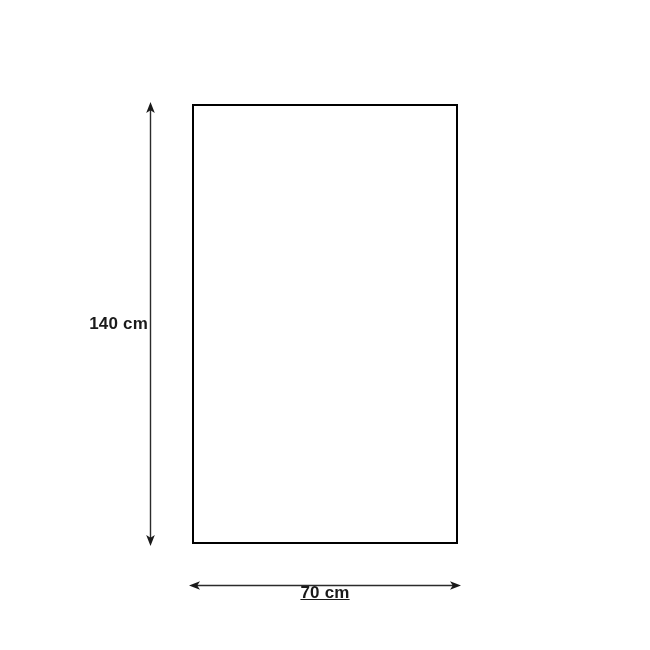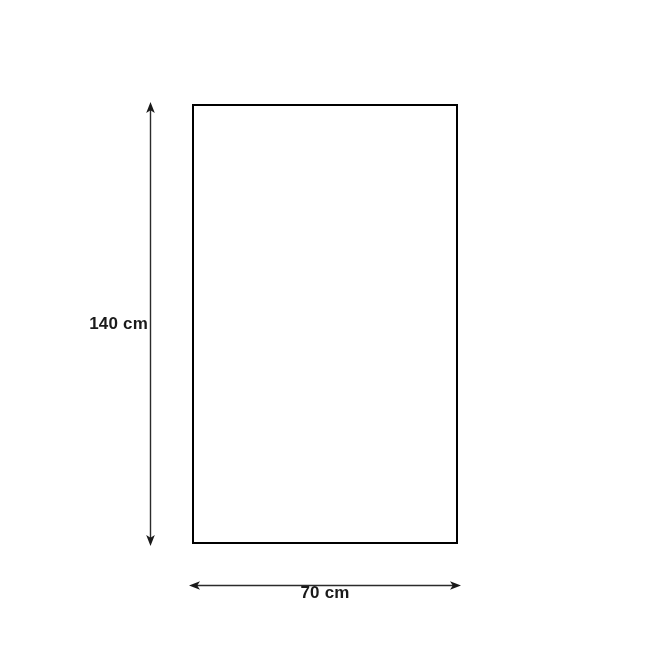--- a/index.html
+++ b/index.html
@@ -52,20 +52,21 @@
   }
   .height-label {
     top: 314px;
     right: 502px; 
     text-align: right;
   }
   .width-label {
     left: 325px;
     top: 583px;
     transform: translateX(-50%);
+    text-decoration: underline;
   }
 </style>
 </head>
 <body>
 
 <div class="canvas">
 
   <div class="rect-shape"></div>
 
   <svg class="dim-svg" viewBox="0 0 650 650" xmlns="http://www.w3.org/2000/svg">

